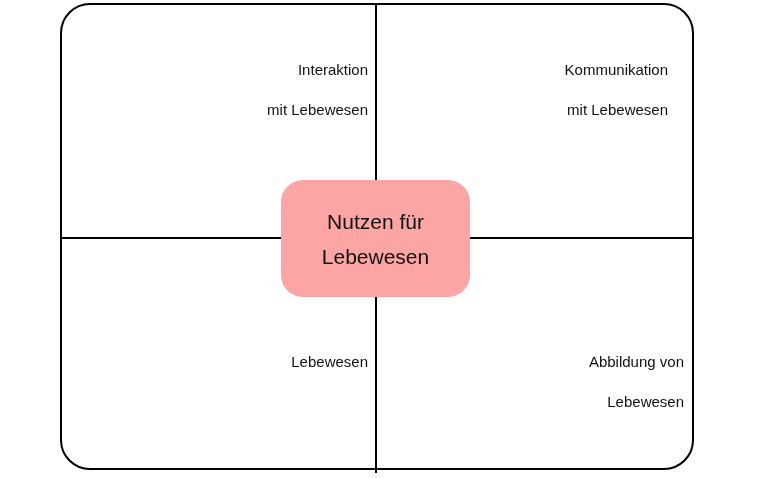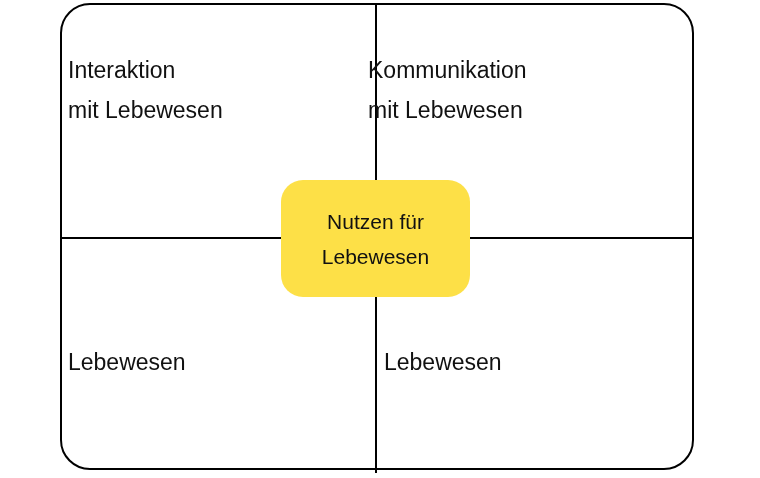--- a/index.html
+++ b/index.html
@@ -39,36 +39,36 @@
     position: absolute;
     left: 61px;
     top: 237px;
     width: 632px;
     height: 2px;
     background: #000000;
   }
   .quad-label {
     position: absolute;
     width: 300px;
-    text-align: left;
-    font-size: 23px;
+    text-align: right;
+    font-size: 15px;
     line-height: 40px;
     white-space: nowrap;
   }
   .quad-label.tl { left: 68px;  top: 50px; }
   .quad-label.tr { left: 368px; top: 50px; }
   .quad-label.bl { left: 68px;  top: 342px; }
   .quad-label.br { left: 384px; top: 342px; }
   .center-box {
     position: absolute;
     left: 281px;
     top: 180px;
     width: 189px;
     height: 117px;
-    background: #fde047;
+    background: #fca5a5;
     border-radius: 22px;
     display: flex;
     flex-direction: column;
     align-items: center;
     justify-content: center;
     font-size: 21px;
     line-height: 35px;
     text-align: center;
   }
 </style>
@@ -90,20 +90,21 @@
   <div class="quad-label tr">
     <div>Kommunikation</div>
     <div>mit Lebewesen</div>
   </div>
 
   <div class="quad-label bl">
     <div>Lebewesen</div>
   </div>
 
   <div class="quad-label br">
+    <div>Abbildung von</div>
     <div>Lebewesen</div>
   </div>
 
   <div class="center-box">
     <div>Nutzen für</div>
     <div>Lebewesen</div>
   </div>
 
 </div>
 

